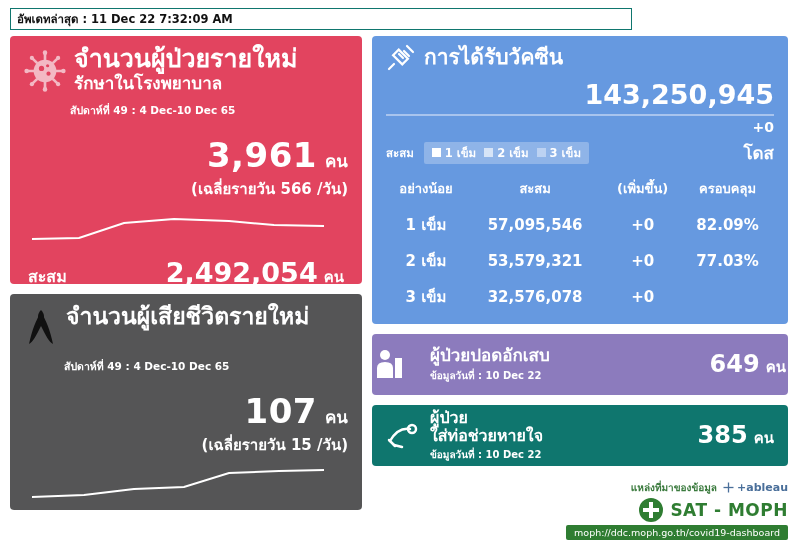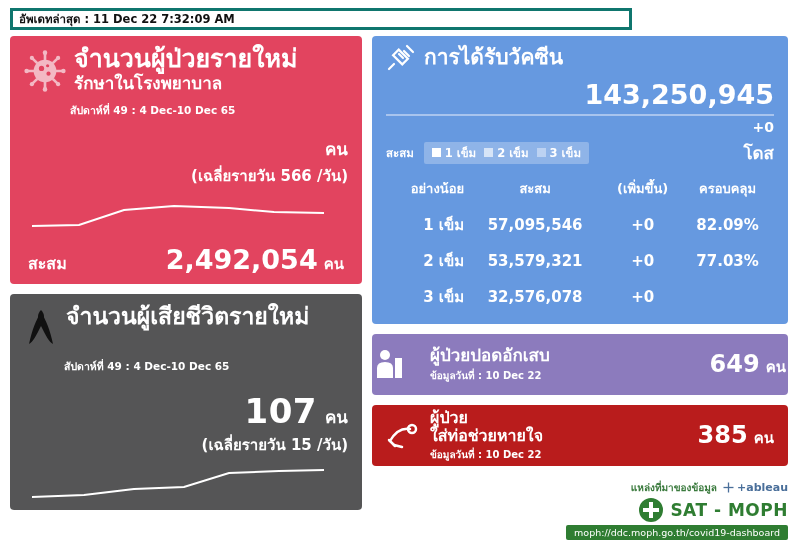--- a/index.html
+++ b/index.html
@@ -8,21 +8,21 @@
     background: #ffffff;
     font-family: "DejaVu Sans", sans-serif;
     overflow: hidden;
   }
   .page { position: relative; width: 800px; height: 546px; padding: 8px 10px; }
 
   
   .topbar {
     display: flex; align-items: center;
     height: 22px;
-    border: 3px solid #0f766e;
+    border: 1px solid #0f766e;
     background: #fff;
     width: 622px;
     padding: 0 6px;
     font-size: 11.5px;
     font-weight: bold;
     color: #111;
     margin-bottom: 6px;
   }
   .topbar .label { white-space: pre; }
 
@@ -65,34 +65,34 @@
   .vacc-total { text-align: right; font-size: 27px; font-weight: bold; margin-top: 6px; }
   .vacc-line { border-top: 2px solid #a8c4ee; margin: 4px 0 3px 0; }
   .vacc-plus { text-align: right; font-size: 14px; font-weight: bold; }
   .legend-row { display: flex; align-items: center; gap: 10px; margin-top: 4px; font-size: 11.5px; font-weight: bold; }
   .legend-items { display: flex; align-items: center; gap: 8px; background: #8fb4e8; padding: 2px 8px; border-radius: 2px; }
   .legend-item { display: flex; align-items: center; gap: 4px; }
   .sw { width: 9px; height: 9px; display: inline-block; }
   .dose-unit { margin-left: auto; font-size: 17px; font-weight: bold; }
   table.vtable { width: 100%; border-collapse: collapse; margin-top: 8px; font-weight: bold; }
   table.vtable th { font-size: 13px; font-weight: bold; padding: 4px 2px 8px 2px; text-align: center; }
-  table.vtable th.first, table.vtable td.first { text-align: right; padding-left: 2px; }
+  table.vtable th.first, table.vtable td.first { text-align: center; padding-left: 2px; }
   table.vtable td { font-size: 15px; padding: 6px 2px; text-align: center; }
 
   
   .pneu { background: #8c7bbd; color: #ffffff; height: 62px; padding: 8px 2px; display: flex; align-items: center; gap: 26px; }
   .pneu .icon { width: 30px; height: 34px; flex: 0 0 30px; }
   .pneu .txt .t { font-size: 17px; font-weight: bold; line-height: 1.1; }
   .pneu .txt .asof { font-size: 10px; font-weight: bold; margin-top: 3px; }
   .pneu .right { margin-left: auto; display: flex; align-items: baseline; gap: 6px; }
   .pneu .right .n { font-size: 24px; font-weight: bold; }
   .pneu .right .u { font-size: 15px; font-weight: bold; }
 
   
-  .vent { background: #b91c1c; color: #fff; height: 62px; padding: 6px 14px; display: flex; align-items: center; gap: 10px; }
+  .vent { background: #0f766e; color: #fff; height: 62px; padding: 6px 14px; display: flex; align-items: center; gap: 10px; }
   .vent .icon { width: 34px; height: 30px; flex: 0 0 34px; }
   .vent .txt .t { font-size: 16px; font-weight: bold; line-height: 1.15; }
   .vent .txt .asof { font-size: 10px; font-weight: bold; margin-top: 2px; }
   .vent .right { margin-left: auto; display: flex; align-items: baseline; gap: 6px; }
   .vent .right .n { font-size: 24px; font-weight: bold; margin-left: 21px; }
   .vent .right .u { font-size: 15px; font-weight: bold; }
 
   
   .footer { margin-top: 4px; display: flex; flex-direction: column; align-items: flex-end; gap: 2px; }
   .src-line { display: flex; align-items: center; gap: 6px; font-size: 10px; color: #3a7a3d; font-weight: bold; }
@@ -144,20 +144,21 @@
             </svg>
           </span>
           <div>
             <div class="title">จำนวนผู้ป่วยรายใหม่</div>
             <div class="subtitle">รักษาในโรงพยาบาล</div>
           </div>
         </div>
         <div class="week">สัปดาห์ที่ 49 : 4 Dec-10 Dec 65</div>
 
         <div class="big-row">
+          <span class="big-num">3,961</span>
           <span class="big-unit">คน</span>
         </div>
         <div class="avg">(เฉลี่ยรายวัน 566 /วัน)</div>
 
         <div class="spark">
           <svg viewBox="0 0 320 46" width="320" height="46" preserveAspectRatio="none">
             <polyline points="8,34 55,33 100,18 150,14 205,16 250,20 300,21" fill="none" stroke="#ffffff" stroke-width="2"></polyline>
           </svg>
         </div>
 

